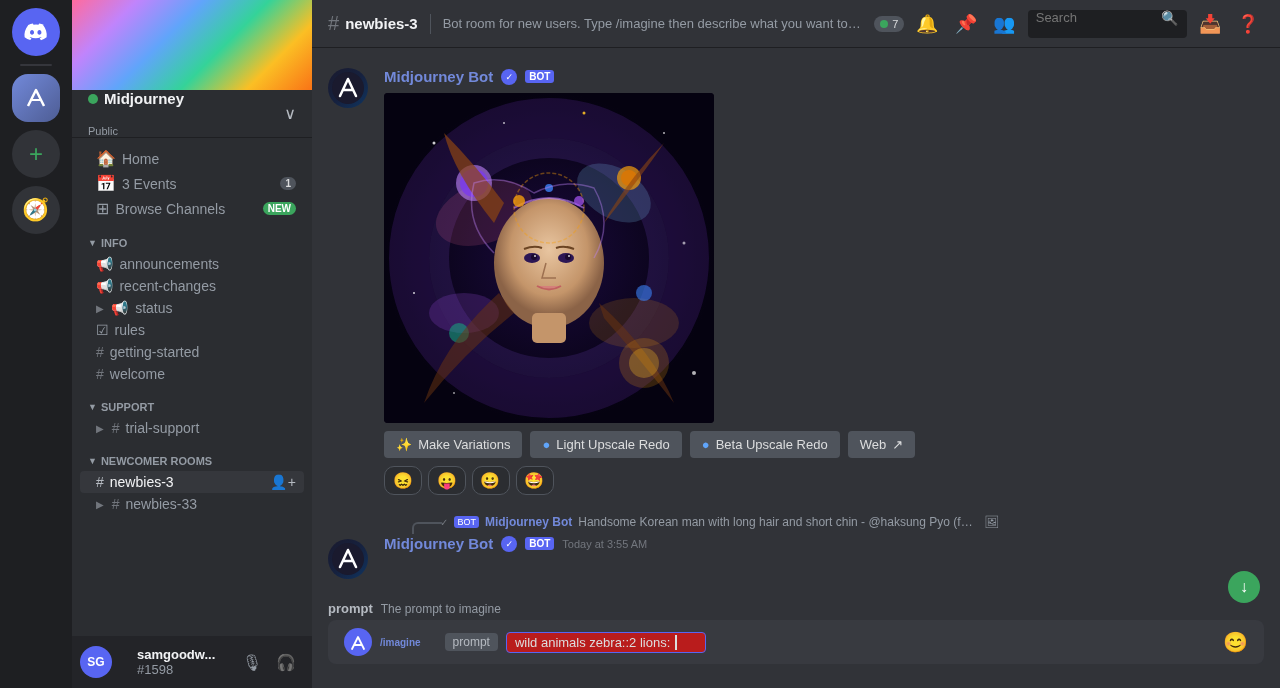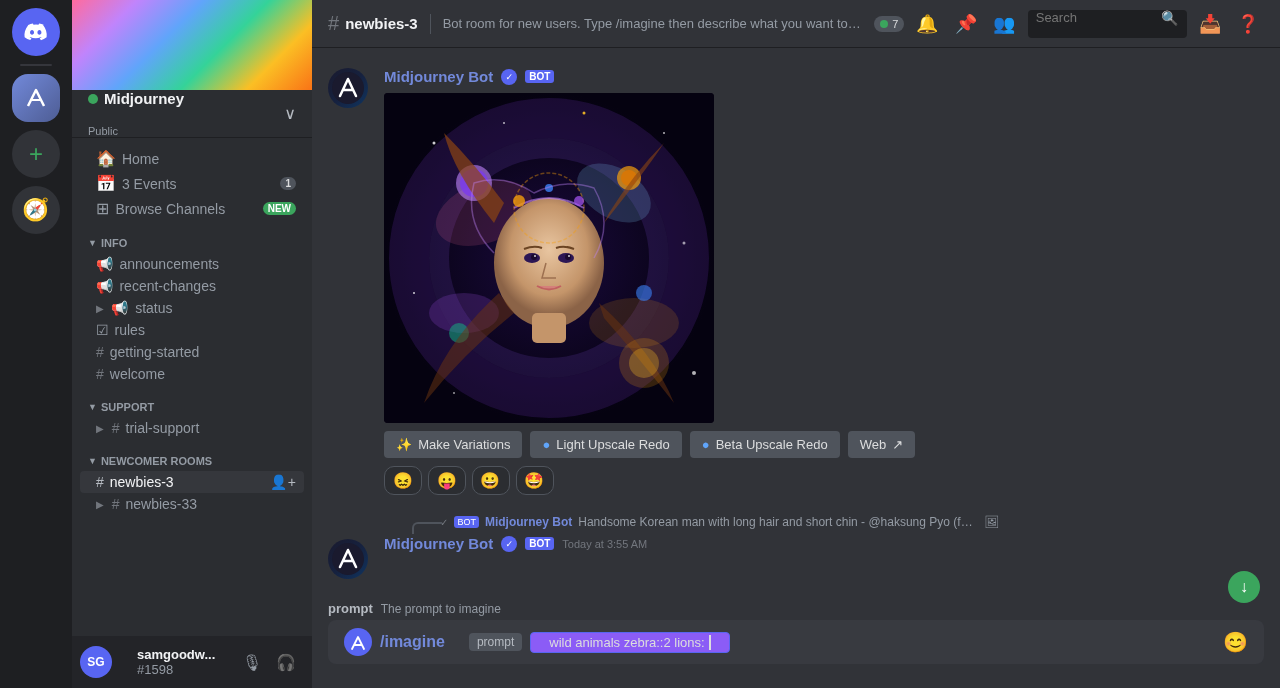--- a/index.html
+++ b/index.html
@@ -351,41 +351,40 @@
       width: 28px; height: 28px;
       border-radius: 50%;
       background: #5865f2;
       display: flex; align-items: center; justify-content: center;
       font-size: 10px; color: white; font-weight: bold;
       flex-shrink: 0;
     }
     .slash-command {
       display: flex; align-items: center;
       gap: 4px;
-      font-size: 16px;
+      font-size: 10px;
       color: #dcddde;
       flex-shrink: 0;
     }
     .slash-cmd-name { color: #7289da; font-weight: 600; }
     .slash-cmd-param {
       background: #4f545c;
       padding: 2px 8px;
       border-radius: 4px;
       font-size: 12px;
       color: #b5bac1;
     }
     .cmd-value {
-      background: #8b5cf6;
+      background: #b91c1c;
       padding: 2px 8px;
       border-radius: 4px;
       font-size: 13px;
       color: #dcddde;
       border: 1px solid #5865f2;
       min-width: 200px;
-      text-align: center;
     }
     .input-right { margin-left: auto; display: flex; align-items: center; gap: 8px; }
     .emoji-btn { font-size: 20px; cursor: pointer; color: #949ba4; }
 
     
     .prompt-hint {
       display: flex; align-items: center; gap: 8px;
       padding: 4px 0 8px;
       font-size: 12px; color: #949ba4;
     }

